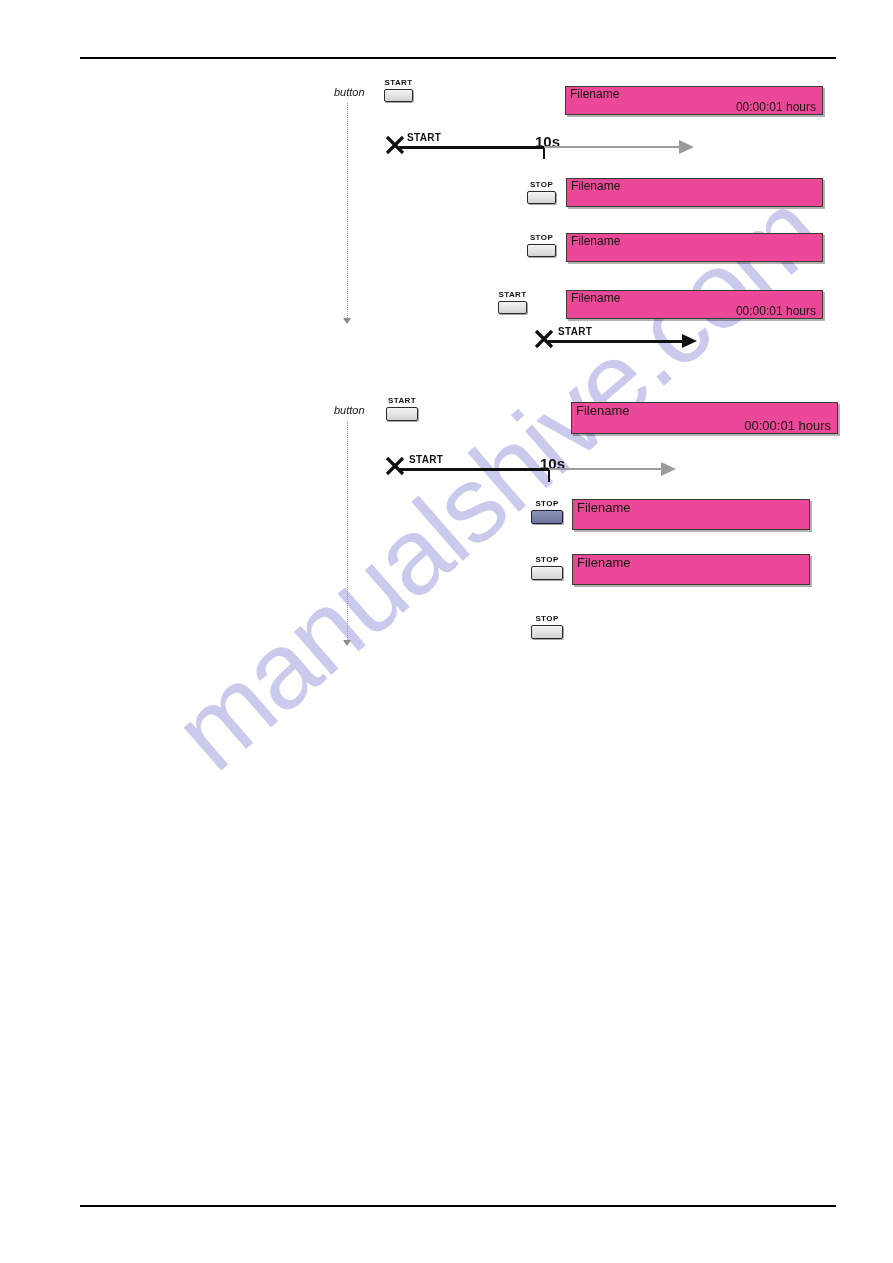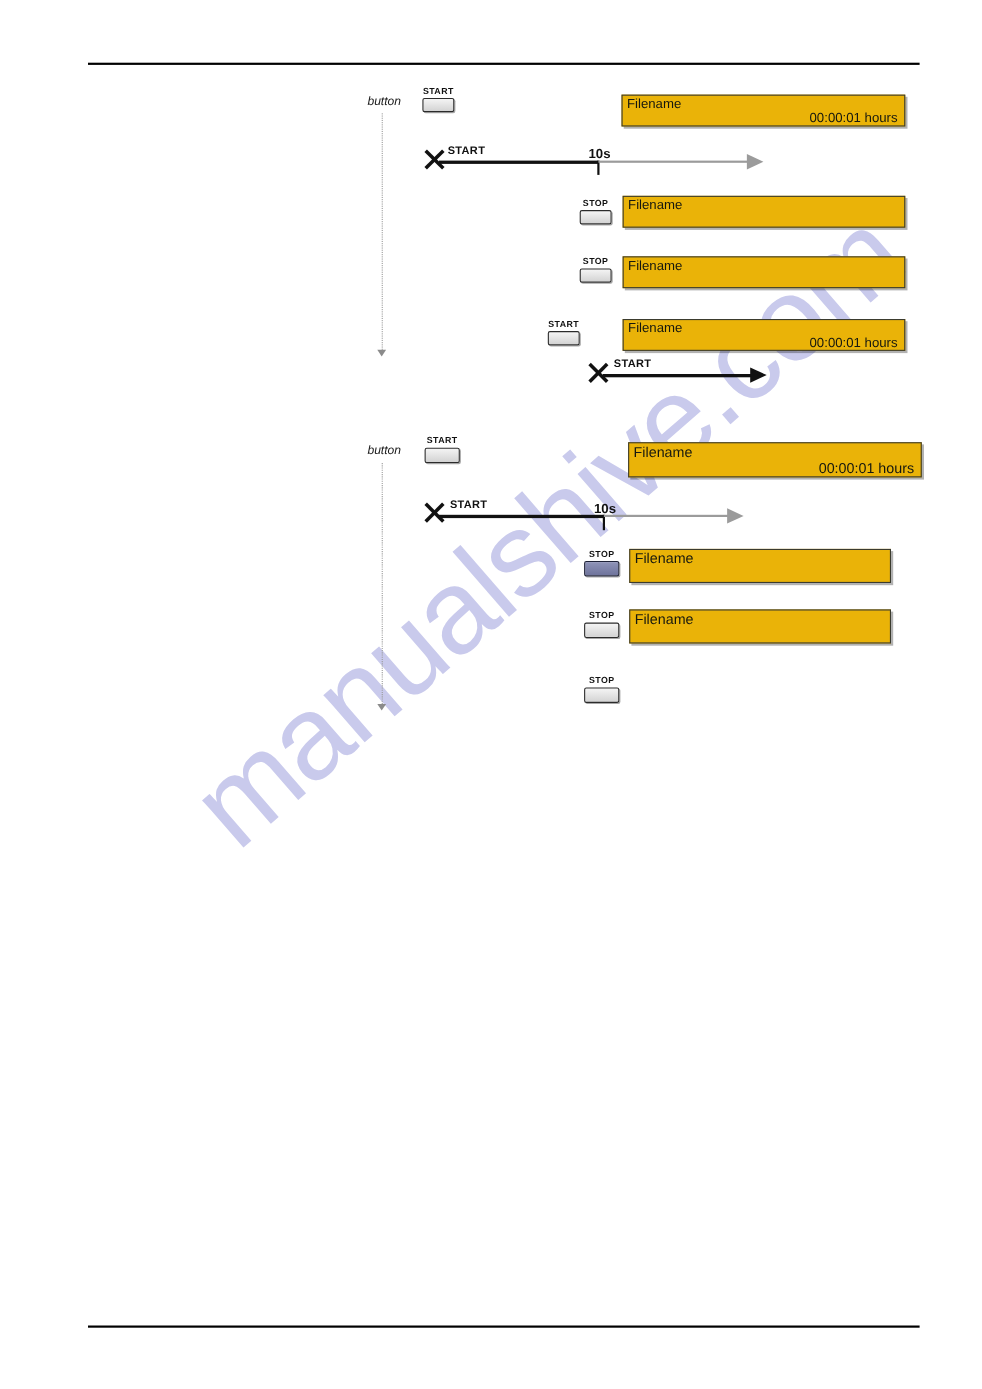--- a/index.html
+++ b/index.html
@@ -113,21 +113,21 @@
   }
   .btn-key.pressed {
     background: linear-gradient(#8e93b8, #6f749c);
     border-color: #1d2137;
   }
   .btn-unit.wide .btn-key { width: 32px; height: 14px; }
 
   
   .lcd {
     position: absolute;
-    background: #eab308;
+    background: #ec4899;
     border: 1px solid #3b3b2e;
     box-shadow: 2px 2px 0 rgba(0,0,0,0.30);
     box-sizing: border-box;
     padding: 1px 0 0 4px;
     overflow: hidden;
   }
   .lcd-line {
     position: relative;
     font-family: "Liberation Sans", sans-serif;
     color: #16180f;
@@ -158,21 +158,21 @@
     height: 0;
     border-top: 2px solid #9b9b9b;
   }
   .tl-tick {
     position: absolute;
     width: 0;
     border-left: 2px solid #111111;
   }
   .tl-tick-label {
     position: absolute;
-    font-size: 12px;
+    font-size: 15px;
     font-weight: bold;
     color: #111111;
     white-space: nowrap;
   }
   .tl-head-gray {
     position: absolute;
     width: 0;
     height: 0;
     border-top: 7px solid transparent;
     border-bottom: 7px solid transparent;

